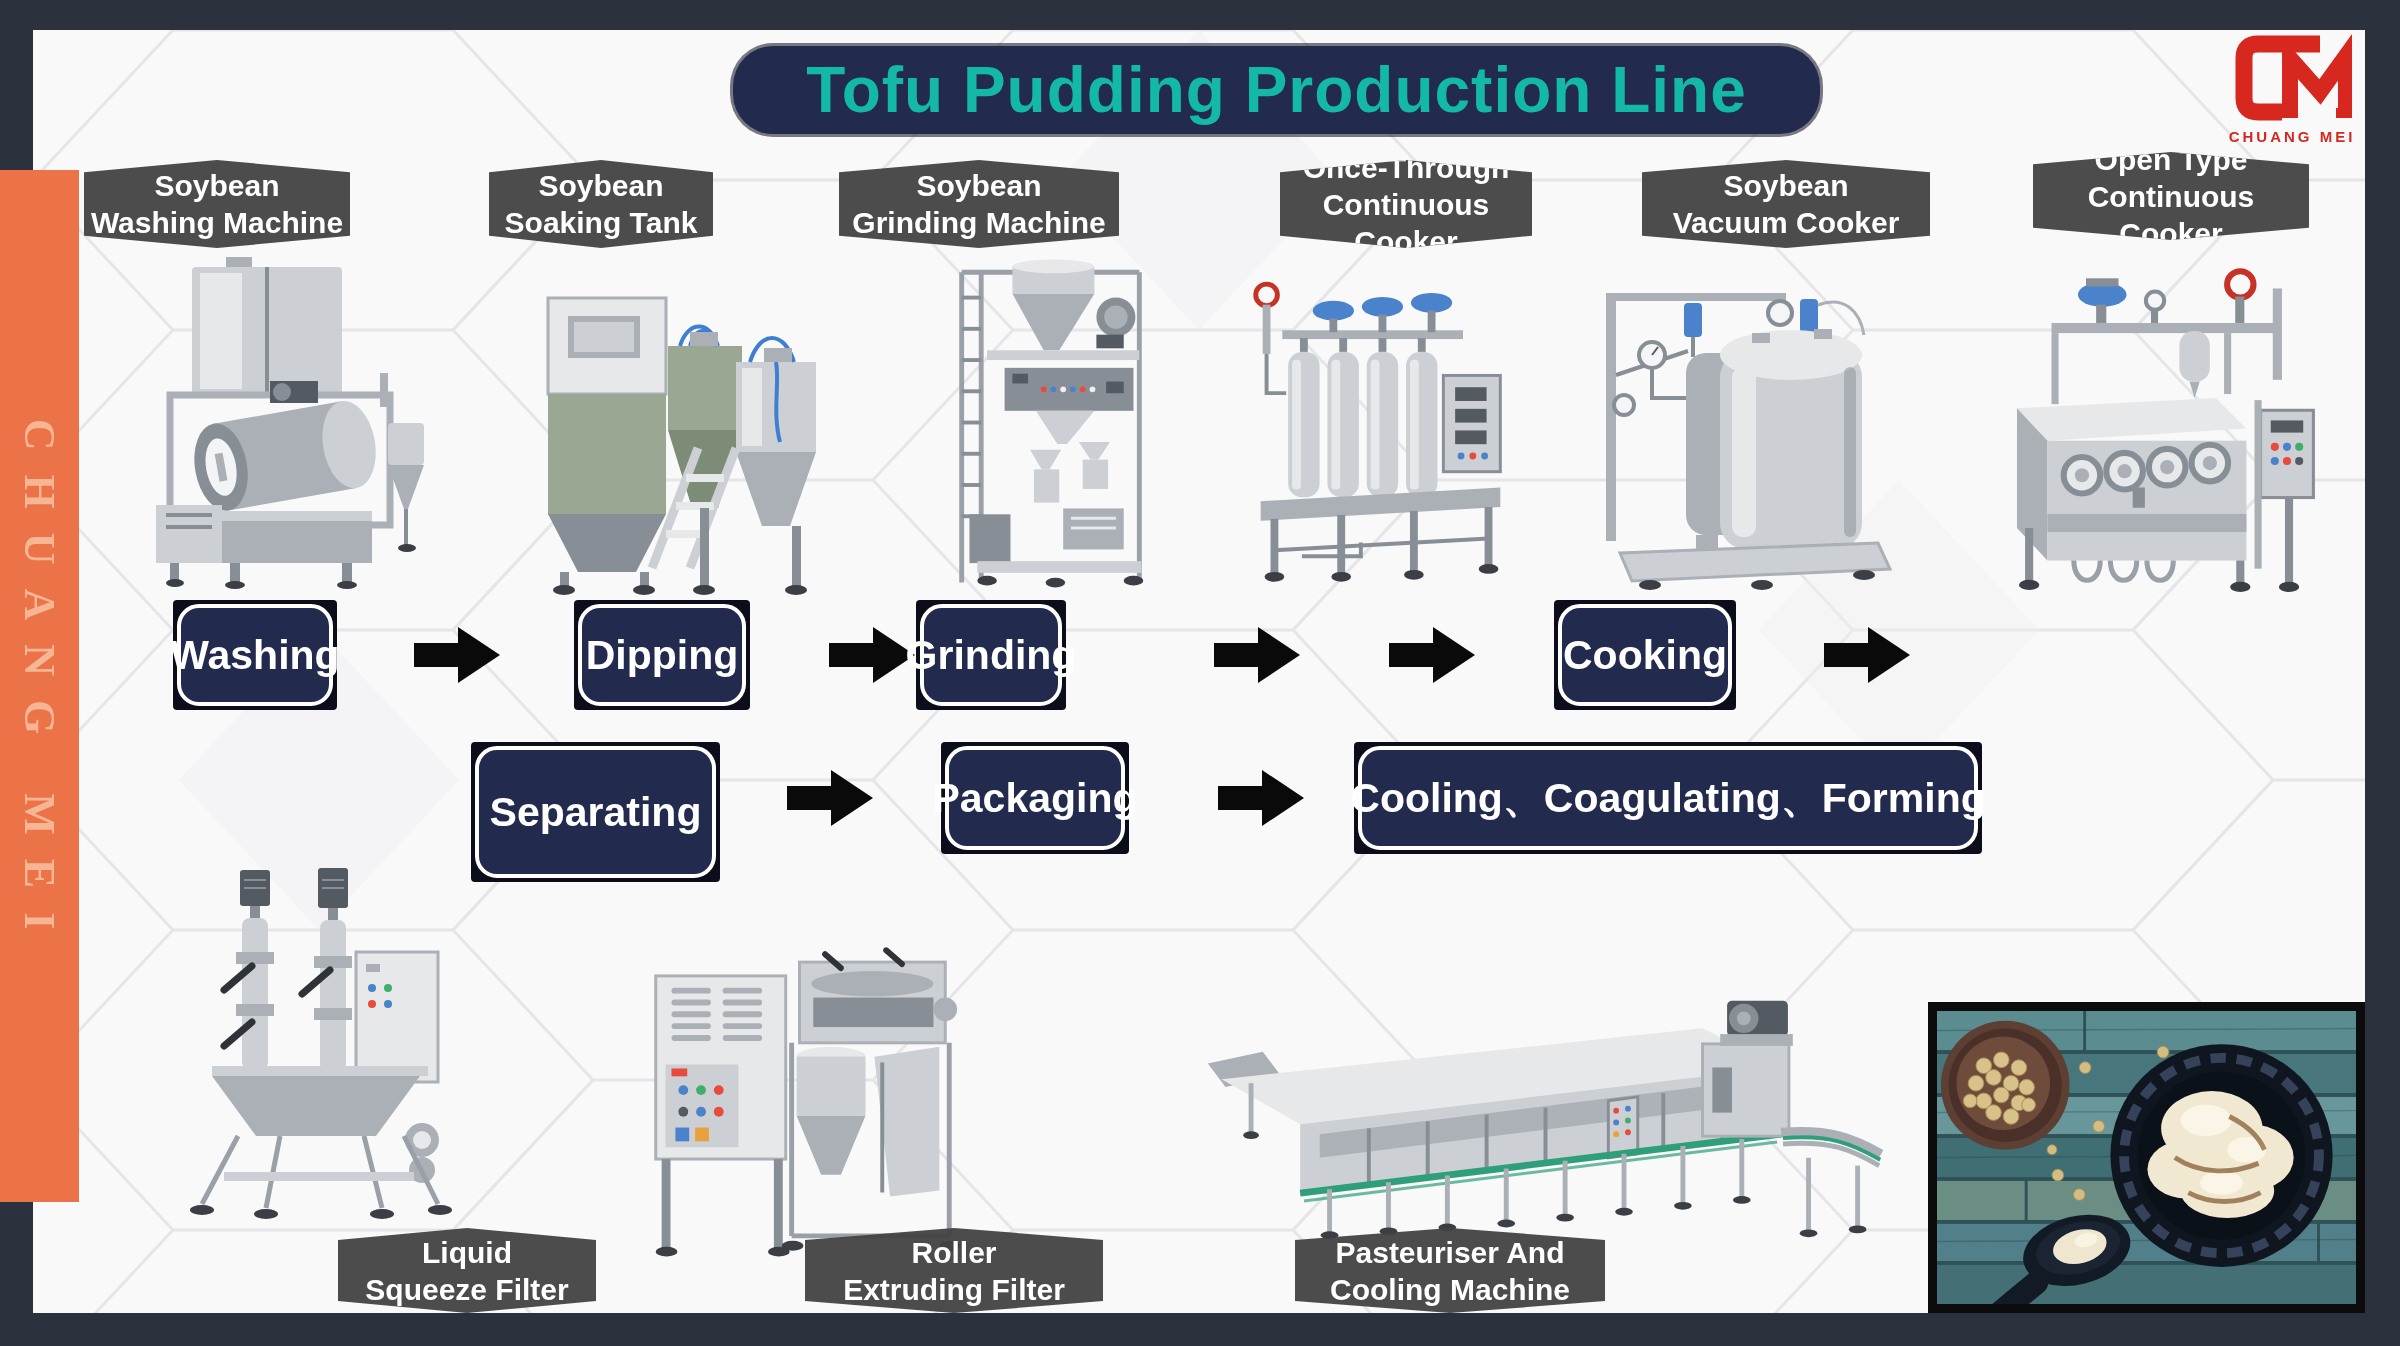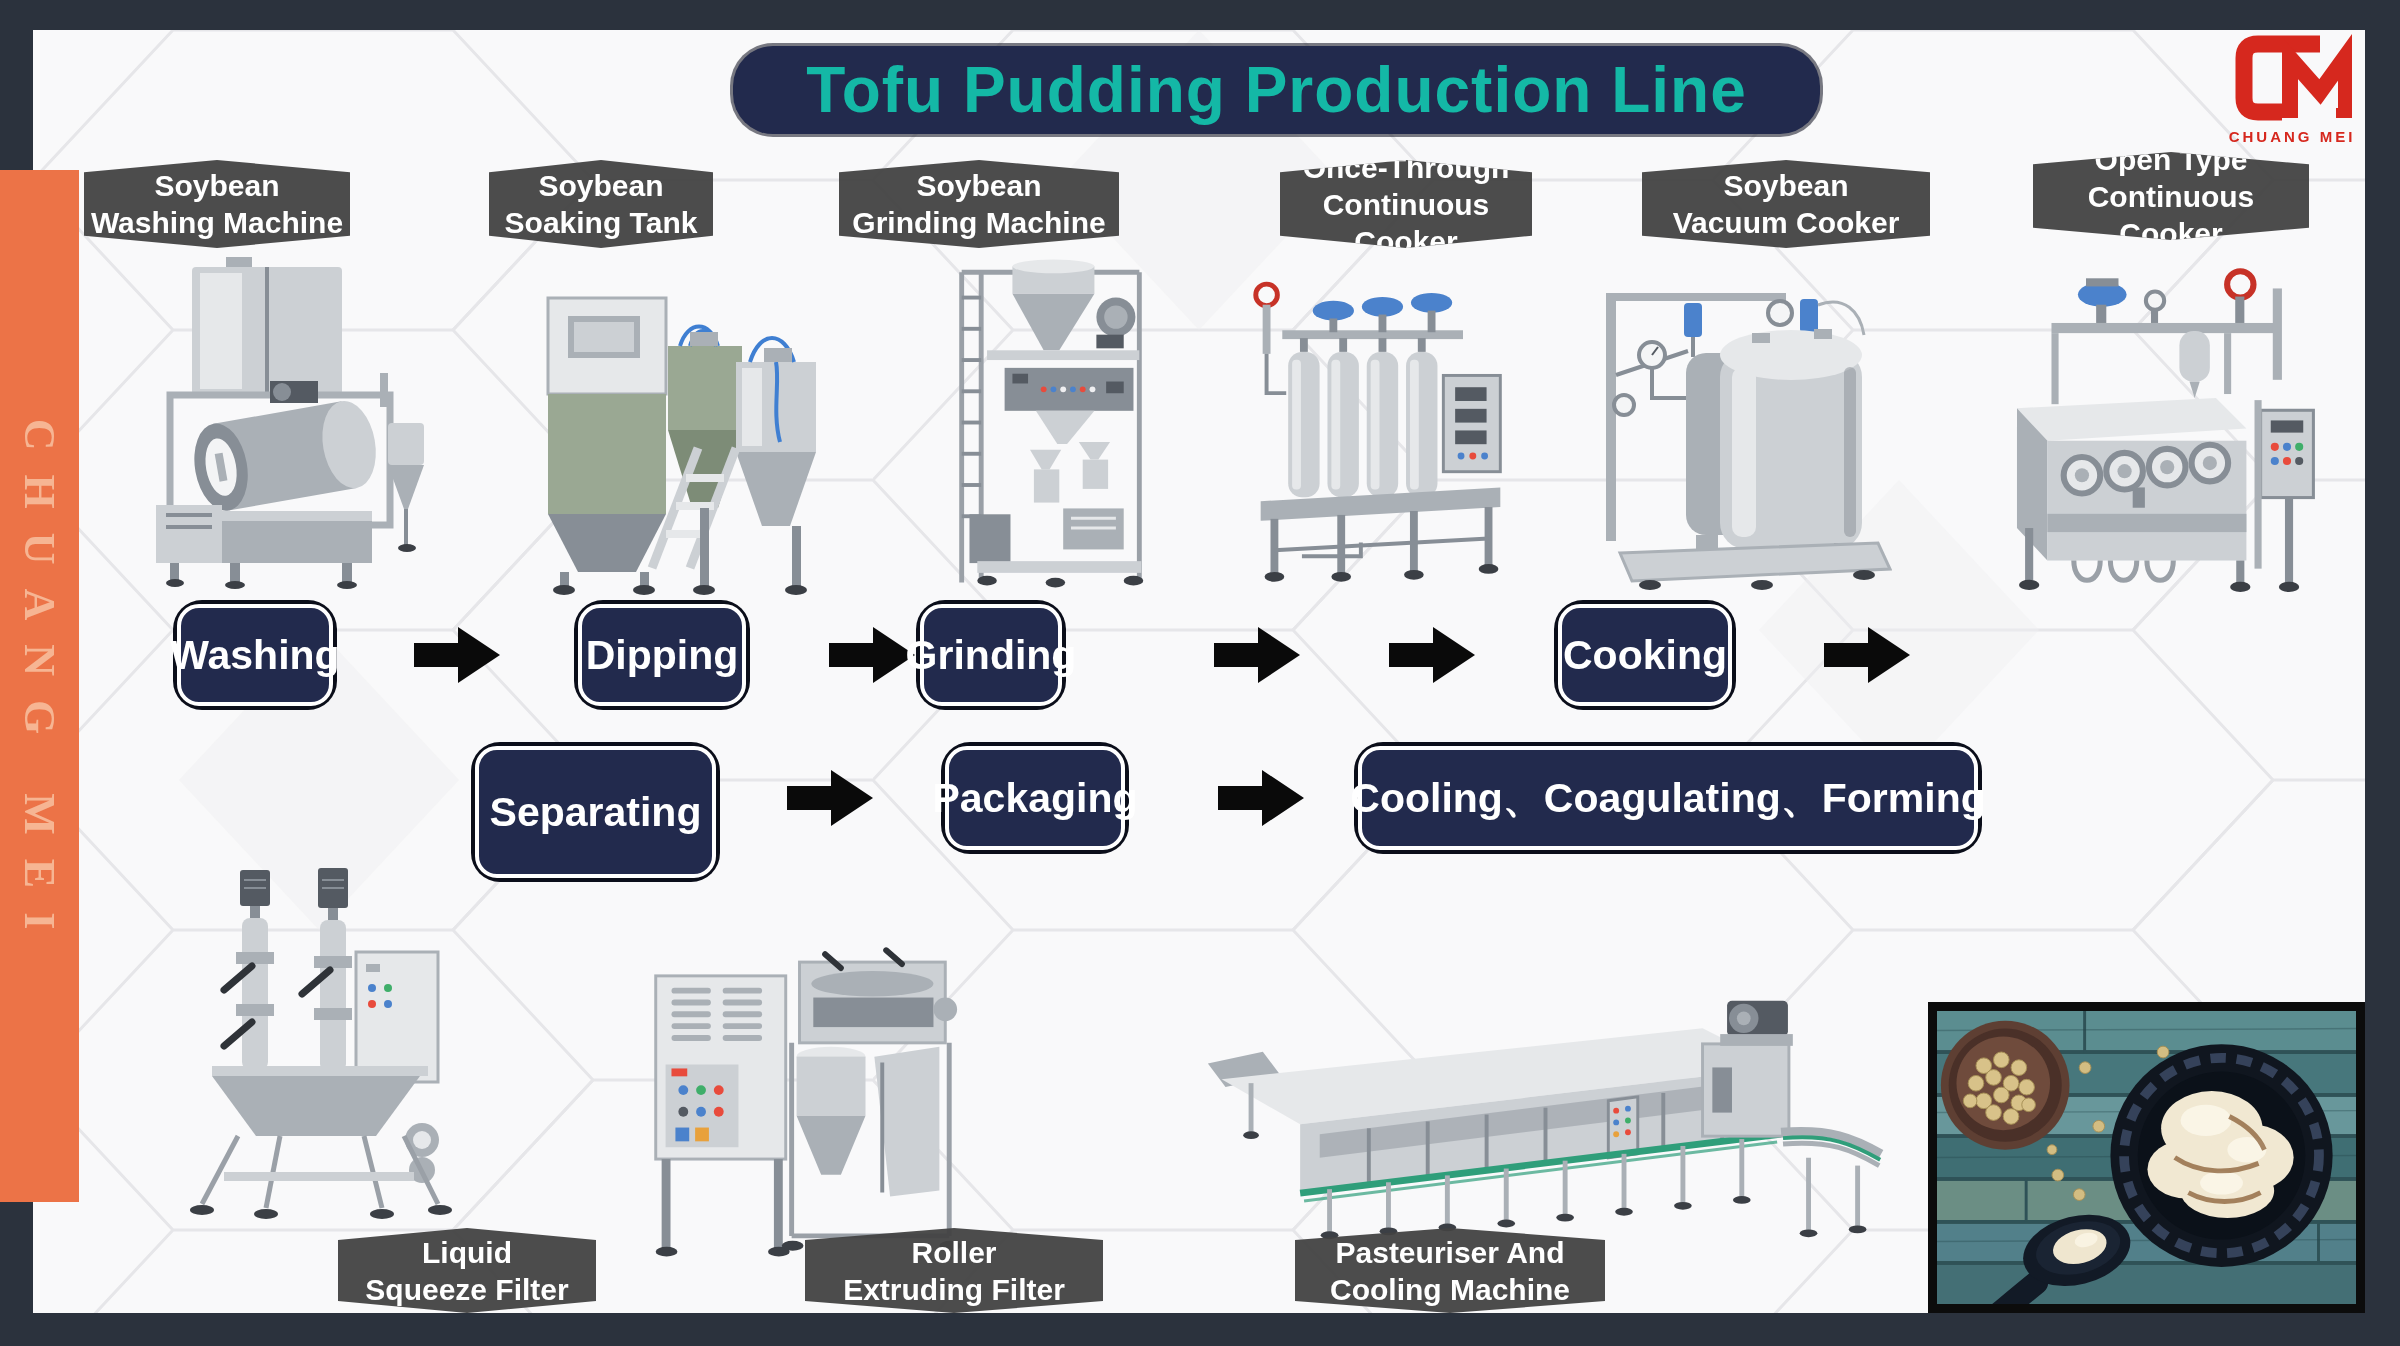--- a/index.html
+++ b/index.html
@@ -42,21 +42,21 @@
   }
   
   .badge{
     z-index:22;background:rgba(66,66,66,.95);
     clip-path:polygon(0% 14%,50% 0%,100% 14%,100% 86%,50% 100%,0% 86%);
     display:flex;flex-direction:column;align-items:center;justify-content:center;
     color:#fff;font-weight:bold;font-size:30px;line-height:37px;text-align:center;
   }
   
   .step{
-    z-index:22;background:#0b0e1a;border-radius:29px;padding:4px;
+    z-index:22;background:#0b0e1a;border-radius:4px;padding:4px;
     box-sizing:border-box;
   }
   .step-inner{
     width:100%;height:100%;box-sizing:border-box;
     background:var(--navy,#222a4d);border:4px solid #fff;border-radius:22px;
     display:flex;align-items:center;justify-content:center;
     color:#fff;font-size:41px;font-weight:bold;white-space:nowrap;
   }
   .arrow{z-index:22;}
   .machine{z-index:10;}

